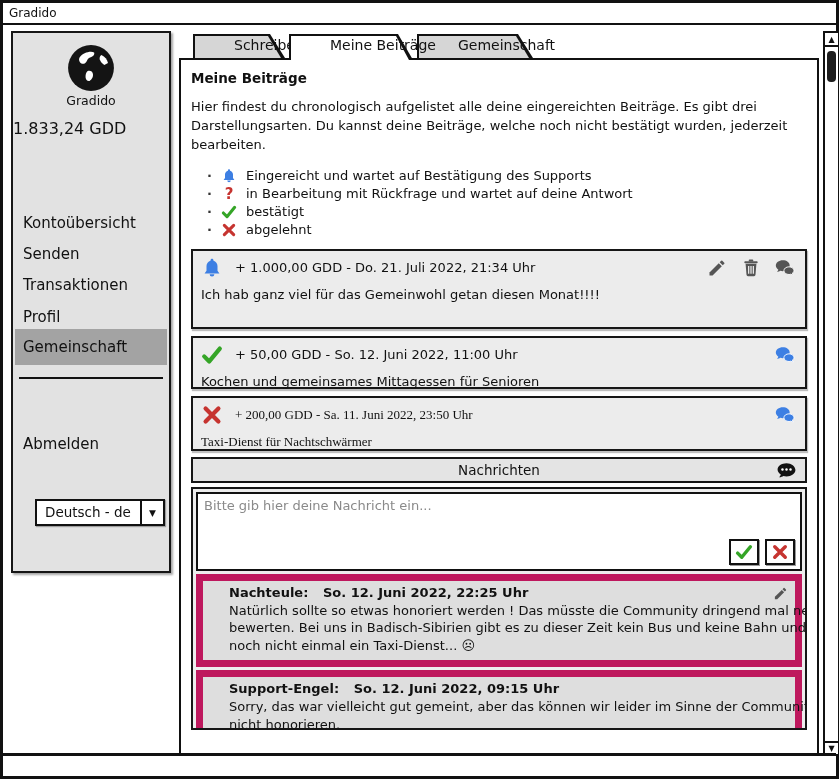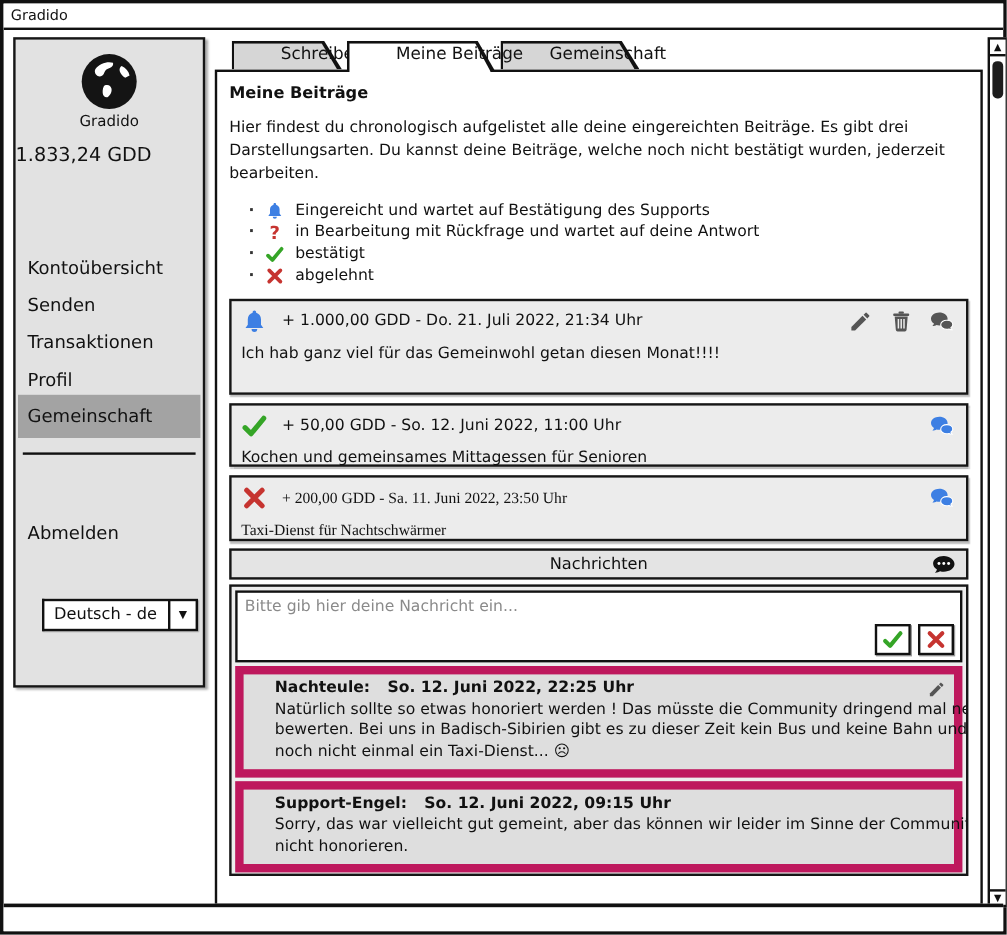--- a/index.html
+++ b/index.html
@@ -75,21 +75,21 @@
   .card-actions svg { width:20px; height:20px; cursor:pointer; }
   .card-body { font-size:13px; padding:8px 10px 0 8px; }
 
   .msg-header-bar { height:26px; border:2px solid #161616; background:#e4e4e4;
     margin-top:6px; position:relative; display:flex; align-items:center; justify-content:center;
     font-size:13.5px; }
   .msg-header-bar .bubble { position:absolute; right:8px; top:2px; width:21px; height:21px; }
 
   .msg-container { border:2px solid #161616; background:#ededed; margin-top:4px;
     height:243px; position:relative; overflow:hidden; }
-  .msg-input { position:relative; margin:3px; height:60px; background:#fff; border:2px solid #111; }
+  .msg-input { position:relative; margin:3px; height:79px; background:#fff; border:2px solid #111; }
   .msg-input textarea { position:absolute; inset:4px 4px 28px 6px; border:none; outline:none;
     resize:none; background:transparent; font:13px "DejaVu Sans","Liberation Sans",sans-serif;
     color:#222; }
   .msg-input textarea::placeholder { color:#8a8a8a; }
   .input-btns { position:absolute; right:5px; bottom:4px; display:flex; gap:6px; }
   .sq-btn { width:30px; height:26px; background:#fff; border:2px solid #111;
     display:flex; align-items:center; justify-content:center; box-shadow:1px 1px 0 rgba(0,0,0,.4);
     cursor:pointer; }
   .sq-btn svg { width:18px; height:18px; }
 

